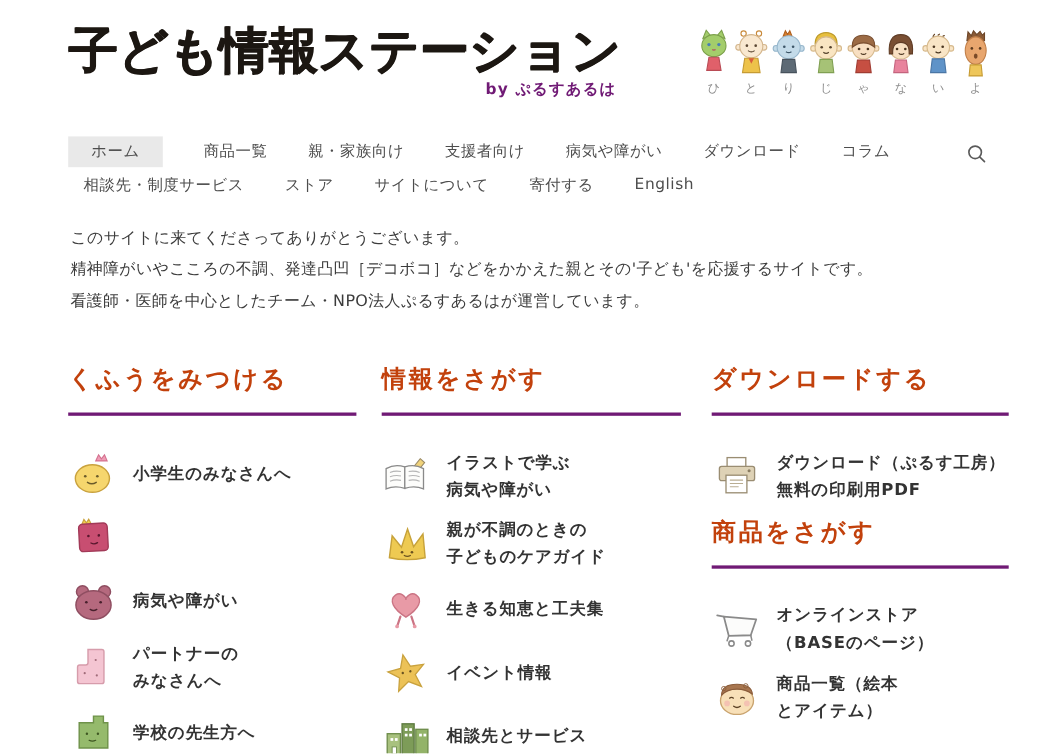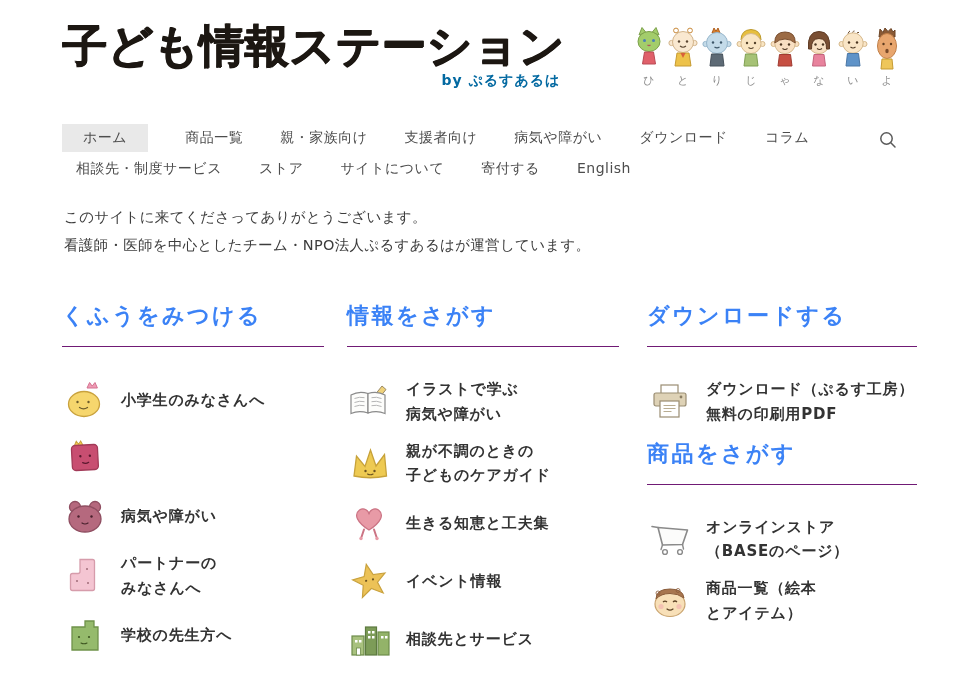--- a/index.html
+++ b/index.html
@@ -4,21 +4,21 @@
 <style>
   html,body { margin:0; padding:0; background:#ffffff; }
   body { width:960px; height:685px; font-family:"DejaVu Sans","Liberation Sans",sans-serif; }
   .page { position:relative; width:960px; height:685px; overflow:hidden; background:#fff; }
 
   
   .header { display:flex; justify-content:space-between; align-items:flex-start; padding:22px 56px 0 62px; }
   .logo-block { display:inline-block; cursor:pointer; }
   .logo-text { font-size:45px; font-weight:bold; color:#1c1712; line-height:1.08; white-space:nowrap;
                letter-spacing:0px; text-shadow:1px 0 0 #1c1712, 0 1px 0 #1c1712; }
-  .logo-by { text-align:right; font-size:14px; font-weight:bold; color:#0369a1; margin-top:1px; padding-right:4px; letter-spacing:1px; }
+  .logo-by { text-align:right; font-size:14px; font-weight:bold; color:#701a75; margin-top:1px; padding-right:4px; letter-spacing:1px; }
   .mascots { display:flex; margin-top:4px; }
   .mascot { width:34px; display:flex; flex-direction:column; align-items:center; }
   .mascot svg { width:32px; height:46px; display:block; }
   .mascot-letter { font-size:11px; color:#8d8d8d; margin-top:1px; }
 
   
   .nav { position:relative; margin:34px 56px 0 62px; }
   .nav-row { display:flex; align-items:flex-start; }
   .nav-row1 { margin-bottom:3px; }
   .nav-row2 { padding-left:14px; }
@@ -28,21 +28,21 @@
 
   
   .intro { margin:24px 56px 0 64px; }
   .intro p { margin:0 0 7px 0; font-size:14.5px; color:#3c3c3c; line-height:1.5; letter-spacing:0.3px; }
 
   
   .columns { display:flex; margin:44px 40px 0 62px; }
   .col1 { width:262px; margin-right:23px; }
   .col2 { width:272px; margin-right:28px; }
   .col3 { width:270px; }
-  .col-heading { font-size:22px; font-weight:bold; color:#3b82f6; letter-spacing:2.5px; padding-bottom:15px; border-bottom:1px solid #701a75; }
+  .col-heading { font-size:22px; font-weight:bold; color:#c2410c; letter-spacing:2.5px; padding-bottom:15px; border-bottom:3px solid #701a75; }
   .col-heading.second { margin-top:10px; }
   .items { margin-top:30px; }
   .item { display:flex; align-items:center; margin-bottom:12px; min-height:46px; cursor:pointer; }
   .item-icon { flex:0 0 46px; width:46px; height:46px; display:flex; align-items:center; justify-content:center; margin-right:13px; }
   .item-icon svg { width:44px; height:44px; display:block; }
   .item-label { font-size:15px; font-weight:bold; color:#333; line-height:1.65; letter-spacing:0.8px; white-space:pre-line; }
 </style>
 </head>
 <body>
 
@@ -179,20 +179,21 @@
     <span class="search-btn">
       <svg viewBox="0 0 20 20">
           <circle cx="8.5" cy="8.5" r="5.7" fill="none" stroke="#5a5a5a" stroke-width="1.5"></circle>
           <path d="M12.8 12.8 L17 17" stroke="#5a5a5a" stroke-width="1.5" stroke-linecap="round"></path>
         </svg>
     </span>
   </nav>
 
   <section class="intro">
     <p>このサイトに来てくださってありがとうございます。</p>
+    <p>精神障がいやこころの不調、発達凸凹［デコボコ］などをかかえた親とその'子ども'を応援するサイトです。</p>
     <p>看護師・医師を中心としたチーム・NPO法人ぷるすあるはが運営しています。</p>
   </section>
 
   <main class="columns">
 
     <div class="col1">
       <div class="col-heading">くふうをみつける</div>
       <div class="items">
         <div class="item">
           <span class="item-icon">

